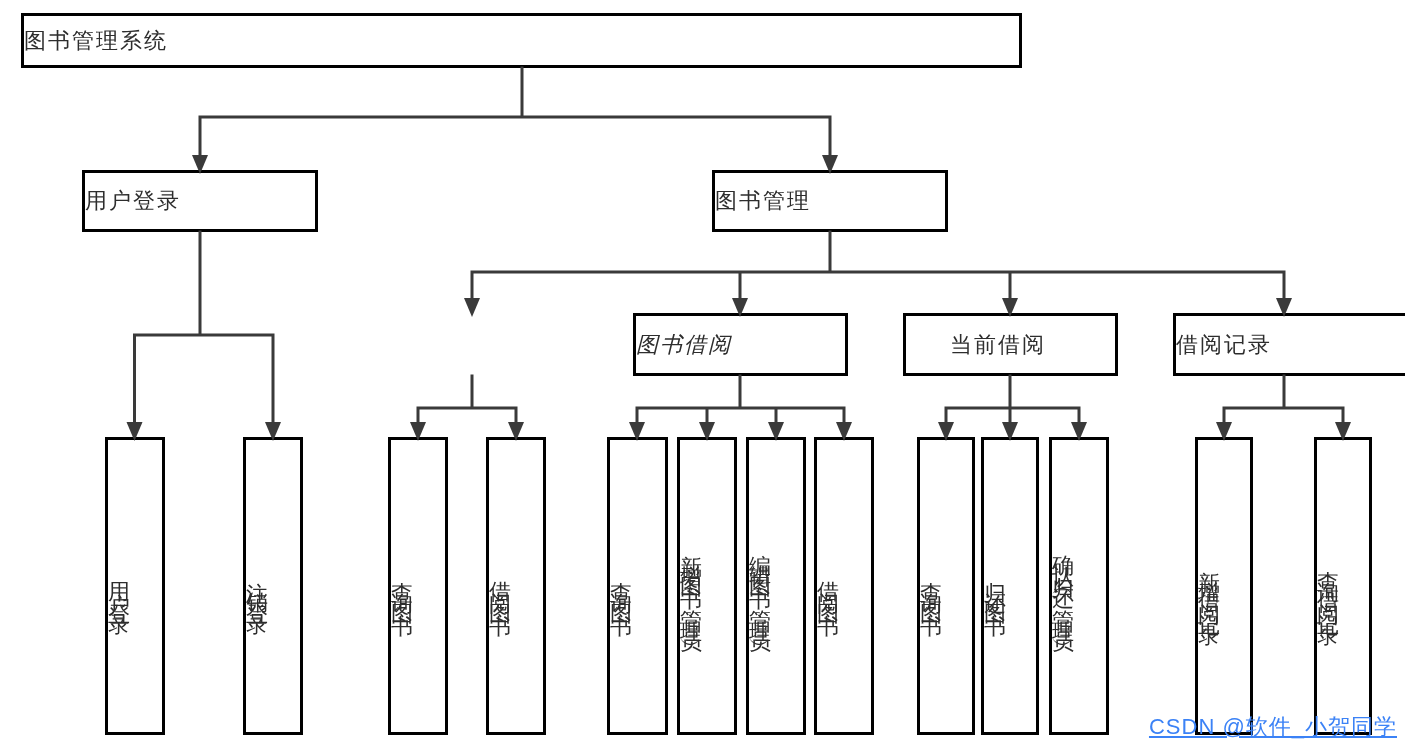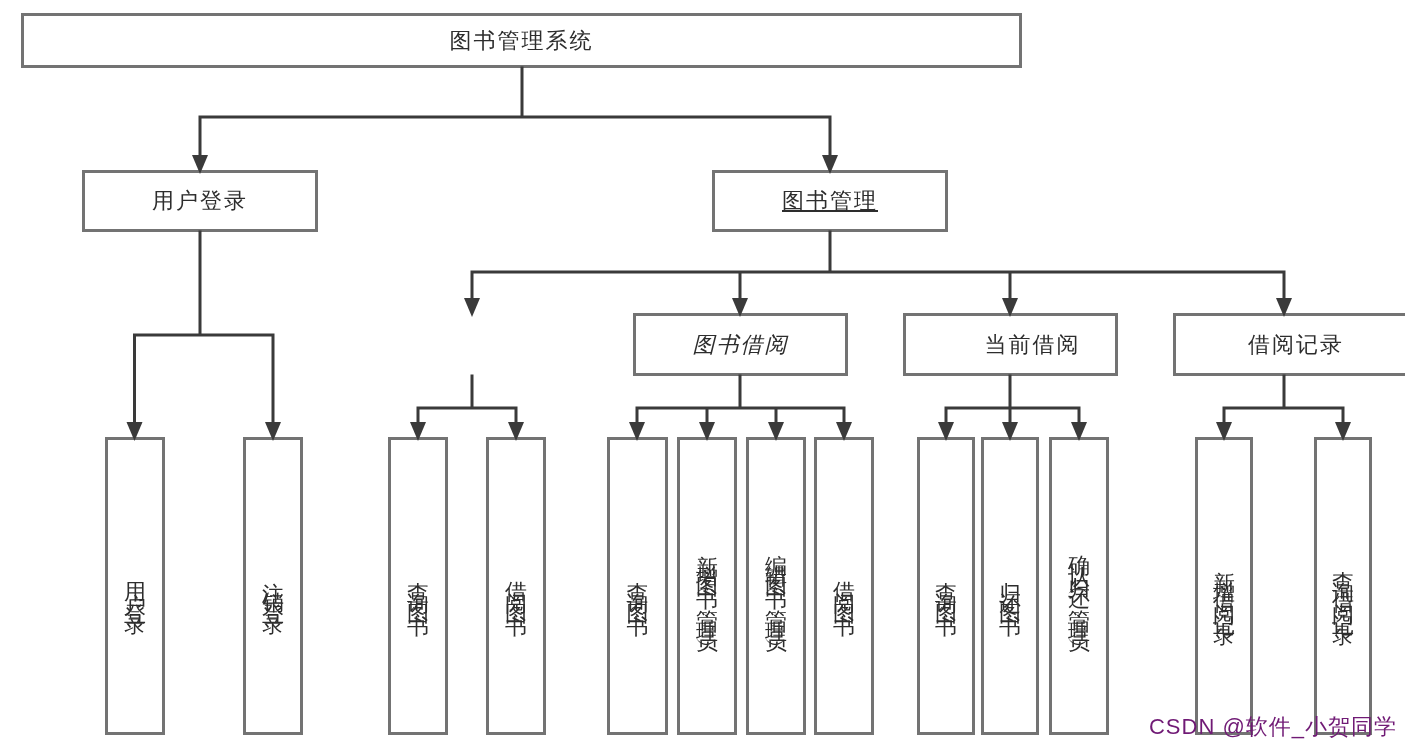--- a/index.html
+++ b/index.html
@@ -16,25 +16,25 @@
   }
   #connectors {
     position: absolute;
     left: 0; top: 0;
     z-index: 5;
     pointer-events: none;
   }
   .node {
     position: absolute;
     box-sizing: border-box;
-    border: 3px solid #737373;
+    border: 3px solid #000000;
     background: #ffffff;
     display: flex;
     align-items: center;
-    justify-content: center;
+    justify-content: flex-start;
     color: #2d2d2d;
     z-index: 1;
   }
   .node.h span {
     font-size: 22px;
     letter-spacing: 2px;
     line-height: 1;
     white-space: nowrap;
   }
   .node.v span {
@@ -45,23 +45,24 @@
     line-height: 1;
     white-space: nowrap;
   }
   #watermark {
     position: absolute;
     right: 8px;
     top: 712px;
     z-index: 10;
     font-size: 22px;
     letter-spacing: 1px;
-    color: #701a75;
+    color: #3b82f6;
     white-space: nowrap;
     pointer-events: none;
+    text-decoration: underline;
   }
 </style>
 </head>
 <body>
 
 <div id="stage">
 
   <svg id="connectors" width="1405" height="747" viewBox="0 0 1405 747">
     <path d="M522,68 V117 M200,117 H830 M200,117 V158 M830,117 V158
              M200,232 V335 M134.5,335 H273 M134.5,335 V425 M273,335 V425
@@ -93,21 +94,21 @@
     </g>
   </svg>
 
   <div class="node h" style="left:21px; top:13px; width:1001px; height:55px;">
     <span>图书管理系统</span>
   </div>
 
   <div class="node h" style="left:82px; top:170px; width:236px; height:62px;">
     <span>用户登录</span>
   </div>
-  <div class="node h" style="left:712px; top:170px; width:236px; height:62px;text-decoration:underline;">
+  <div class="node h" style="left:712px; top:170px; width:236px; height:62px;">
     <span>图书管理</span>
   </div>
 
   <div class="node h" style="left:633px; top:313px; width:215px; height:63px;font-style:italic;">
     <span>图书借阅</span>
   </div>
   <div class="node h" style="left:903px; top:313px; width:215px; height:63px;padding-left:44px;">
     <span>当前借阅</span>
   </div>
   <div class="node h" style="left:1173px; top:313px; width:246px; height:63px;">

